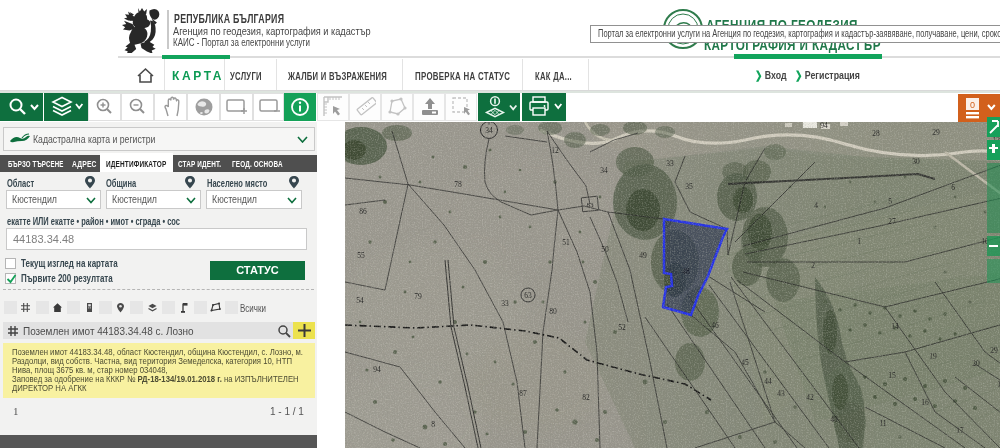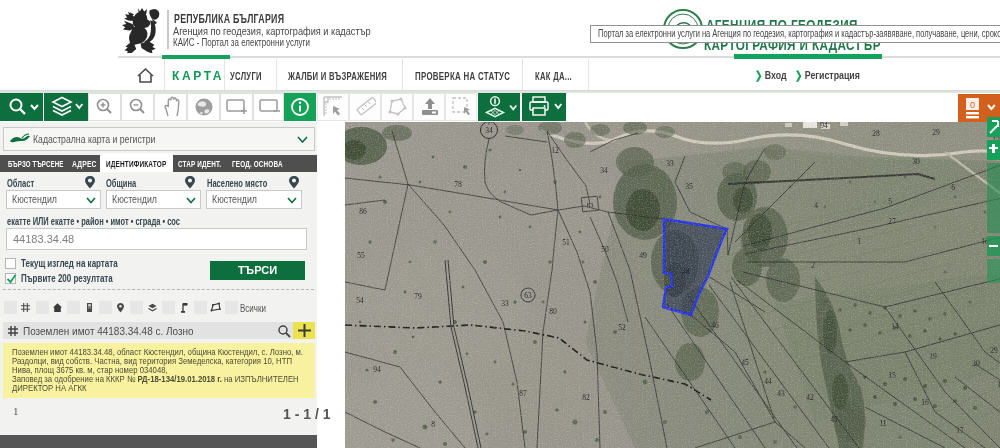--- a/index.html
+++ b/index.html
@@ -595,21 +595,21 @@
   <div class="abs" style="left:13px;top:233px;font-size:11px;color:#808080;">44183.34.48</div>
 
   <div class="abs" style="left:5px;top:258px;width:11px;height:11px;background:#fff;border:1px solid #b5b5b5;"></div>
   <div class="abs cx" style="left:21px;top:258px;font-size:10px;font-weight:bold;color:#37474f;transform:scaleX(.8);">Текущ изглед на картата</div>
   <div class="abs" style="left:5px;top:273px;width:11px;height:11px;background:#fdfdfd;border:1px solid #b5b5b5;"></div>
   <svg class="abs" style="left:5px;top:272px;" width="13" height="13" viewBox="0 0 13 13">
       <path d="M2.5 7 l3 3 5 -7" fill="none" stroke="#14a158" stroke-width="1.8"></path>
     </svg>
   <div class="abs cx" style="left:21px;top:273px;font-size:10px;font-weight:bold;color:#37474f;transform:scaleX(.8);">Първите 200 резултата</div>
 
-  <div class="abs" style="left:210px;top:261px;width:95px;height:19px;background:#0e6f3e;color:#fff;font-size:11px;font-weight:bold;text-align:center;line-height:19px;">ТЪРСИ</div>
+  <div class="abs" style="left:210px;top:261px;width:95px;height:19px;background:#0e6f3e;color:#fff;font-size:11px;font-weight:bold;text-align:center;line-height:19px;">СТАТУС</div>
 
   <div class="abs" style="left:3px;top:289px;width:311px;height:0;border-top:1px dashed #b5b5b5;"></div>
 
   <div id="iconrow">
       <div class="abs" style="left:4px;top:301px;width:13px;height:13px;background:#e6e6e6;"></div>
       <div class="abs" style="left:35.6px;top:301px;width:13px;height:13px;background:#e6e6e6;"></div>
       <div class="abs" style="left:67.2px;top:301px;width:13px;height:13px;background:#e6e6e6;"></div>
       <div class="abs" style="left:98.8px;top:301px;width:13px;height:13px;background:#e6e6e6;"></div>
       <div class="abs" style="left:130.4px;top:301px;width:13px;height:13px;background:#e6e6e6;"></div>
       <div class="abs" style="left:162px;top:301px;width:13px;height:13px;background:#e6e6e6;"></div>
@@ -666,17 +666,17 @@
 
   <div class="abs" style="left:3px;top:343px;width:312px;height:55px;background:#f8f1a0;color:#4c4c33;font-size:9px;line-height:8.9px;padding:5px 0 0 9px;">
     <div class="cx" style="transform:scaleX(.86);">Поземлен имот 44183.34.48, област Кюстендил, община Кюстендил, с. Лозно, м.</div>
     <div class="cx" style="transform:scaleX(.86);">Раздолци, вид собств. Частна, вид територия Земеделска, категория 10, НТП</div>
     <div class="cx" style="transform:scaleX(.86);">Нива, площ 3675 кв. м, стар номер 034048,</div>
     <div class="cx" style="transform:scaleX(.86);">Заповед за одобрение на КККР № <b>РД-18-134/19.01.2018 г.</b> на ИЗПЪЛНИТЕЛЕН</div>
     <div class="cx" style="transform:scaleX(.86);">ДИРЕКТОР НА АГКК</div>
   </div>
 
   <div class="abs" style="left:13px;top:405px;font-size:11px;color:#555;font-family:'Liberation Serif',serif;">1</div>
-  <div class="abs" style="left:283px;top:406px;font-size:14px;color:#555;font-weight:bold;">1 - 1 / 1</div>
+  <div class="abs" style="left:270px;top:406px;font-size:10px;color:#555;">1 - 1 / 1</div>
 
   <div class="abs" style="left:0;top:435px;width:317px;height:13px;background:#565656;"></div>
 
 </div>
 
 </body></html>

